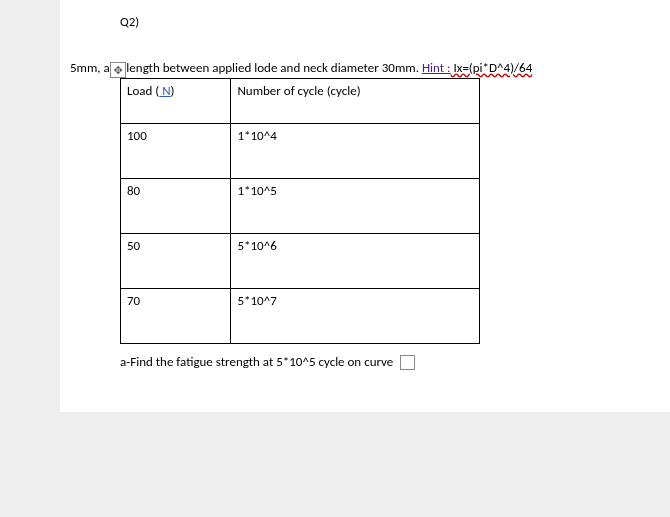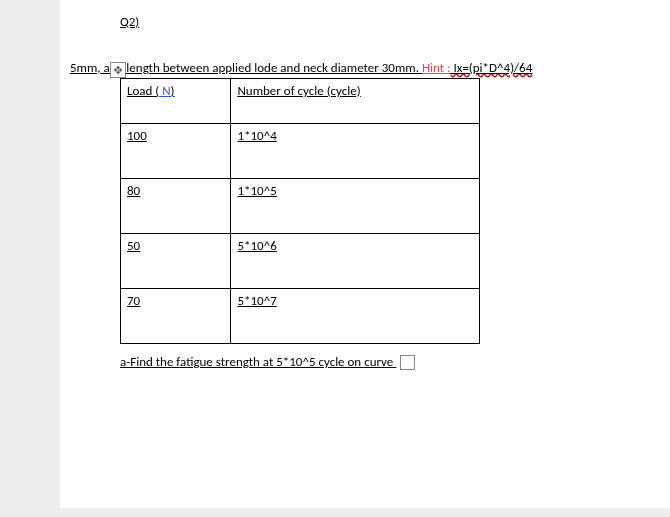--- a/index.html
+++ b/index.html
@@ -8,36 +8,35 @@
     width: 670px;
     height: 517px;
     background: #eeeeee;
     font-family: Calibri, "Segoe UI", Arial, sans-serif;
     font-size: 13px;
     color: #000;
   }
   .page {
     background: #ffffff;
     width: 610px;
-    height: 508px;
+    height: 412px;
     margin-left: 60px;
     box-sizing: border-box;
     padding: 14px 40px 10px 60px;
     position: relative;
-    text-decoration: underline;
   }
   .q-label {
     margin: 0 0 12px 0;
   }
   .para {
     margin: 0 0 1px -50px;
     line-height: 1.35;
   }
   .hint-label {
-    color: #ef4444;
+    color: #4c1d95;
     text-decoration: underline;
   }
   .hint-wavy {
     text-decoration: underline wavy #c00000;
   }
   .anchor-mark {
     position: absolute;
     left: 50px;
     top: 62px;
     width: 14px;

